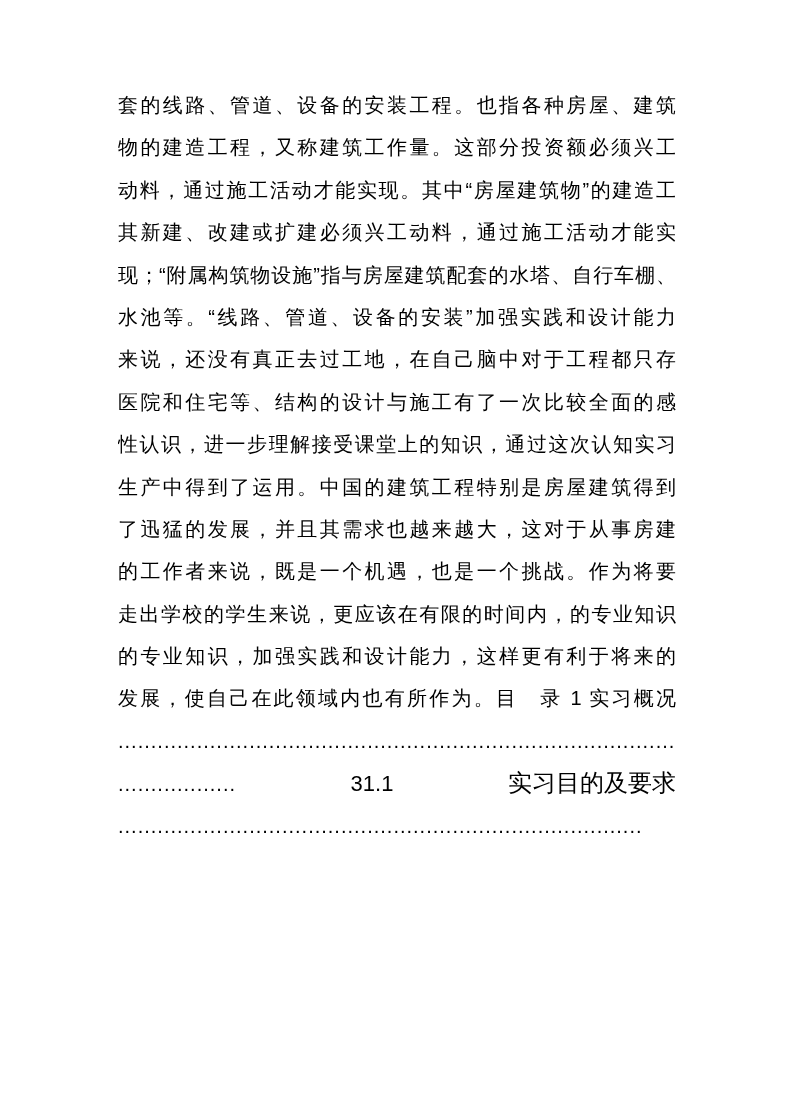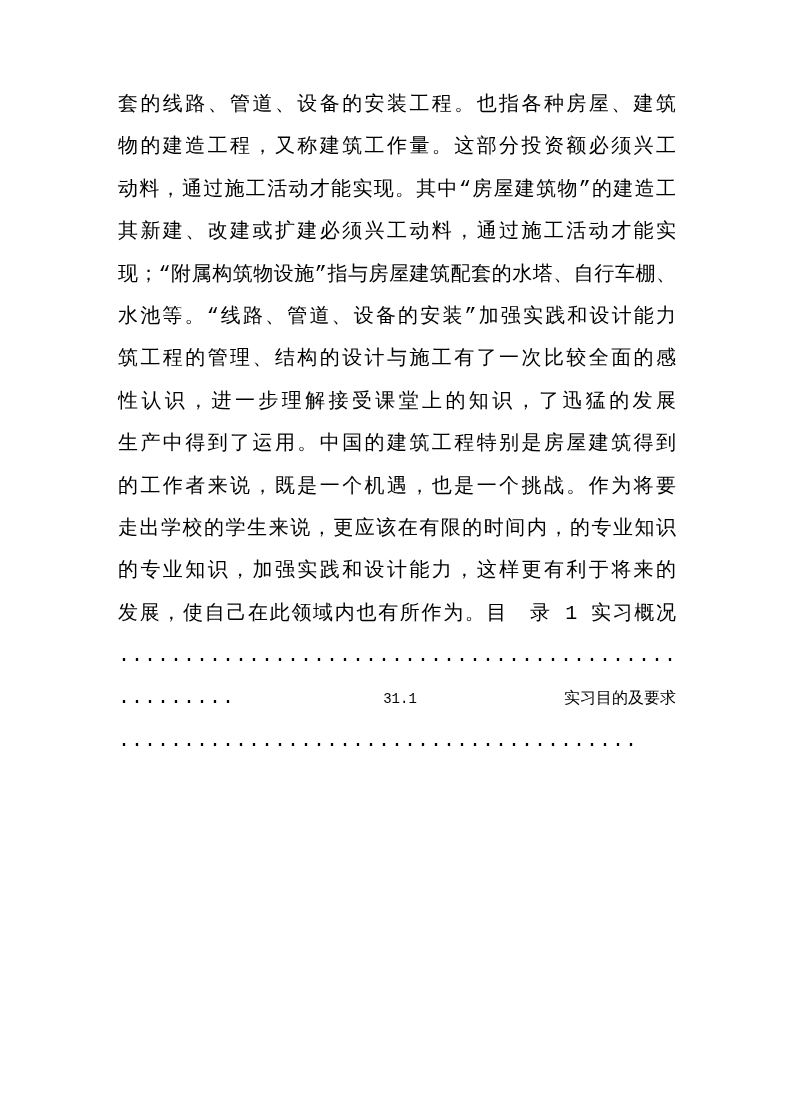--- a/index.html
+++ b/index.html
@@ -6,21 +6,21 @@
     margin: 0;
     padding: 0;
     background: #ffffff;
   }
   .page {
     position: relative;
     width: 792px;
     height: 988px;
     background: #ffffff;
     overflow: hidden;
-    font-family: Liberation Mono, monospace;
+    font-family: Liberation Sans, sans-serif;
     color: #000000;
   }
   .text-block {
     position: absolute;
     left: 118px;
     top: 84px;
     width: 558px;
   }
   .line {
     font-size: 20px;
@@ -57,38 +57,40 @@
     height: 42.4px;
     overflow: hidden;
   }
   .toc-entry .leader-short {
     display: inline-block;
     width: 118px;
     overflow: hidden;
     white-space: nowrap;
     letter-spacing: 1px;
   }
-  .toc-entry .entry-number { font-size: 14px; }
-  .toc-entry .entry-title  { font-size: 16px; }
+  .toc-entry .entry-number { font-size: 22px; }
+  .toc-entry .entry-title  { font-size: 24px; }
 </style>
 </head>
 <body>
 
 <div class="page">
   <div class="text-block">
 
     <div class="line justified">套的线路、管道、设备的安装工程。也指各种房屋、建筑</div>
     <div class="line justified">物的建造工程，又称建筑工作量。这部分投资额必须兴工</div>
     <div class="line justified">动料，通过施工活动才能实现。其中“房屋建筑物”的建造工</div>
     <div class="line justified">其新建、改建或扩建必须兴工动料，通过施工活动才能实</div>
     <div class="line justified">现；“附属构筑物设施”指与房屋建筑配套的水塔、自行车棚、</div>
     <div class="line justified">水池等。“线路、管道、设备的安装”加强实践和设计能力</div>
-    <div class="line justified">筑工程的管理、结构的设计与施工有了一次比较全面的感</div>
-    <div class="line justified">性认识，进一步理解接受课堂上的知识，了迅猛的发展</div>
+    <div class="line justified">来说，还没有真正去过工地，在自己脑中对于工程都只存</div>
+    <div class="line justified">医院和住宅等、结构的设计与施工有了一次比较全面的感</div>
+    <div class="line justified">性认识，进一步理解接受课堂上的知识，通过这次认知实习</div>
     <div class="line justified">生产中得到了运用。中国的建筑工程特别是房屋建筑得到</div>
+    <div class="line justified">了迅猛的发展，并且其需求也越来越大，这对于从事房建</div>
     <div class="line justified">的工作者来说，既是一个机遇，也是一个挑战。作为将要</div>
     <div class="line justified">走出学校的学生来说，更应该在有限的时间内，的专业知识</div>
     <div class="line justified">的专业知识，加强实践和设计能力，这样更有利于将来的</div>
     <div class="line justified">发展，使自己在此领域内也有所作为。目　录 1 实习概况</div>
 
     <div class="leader-line leader-full">................................................................................................................</div>
 
     <div class="toc-entry">
       <span class="leader-short">........................</span>
       <span class="entry-number">31.1</span>

